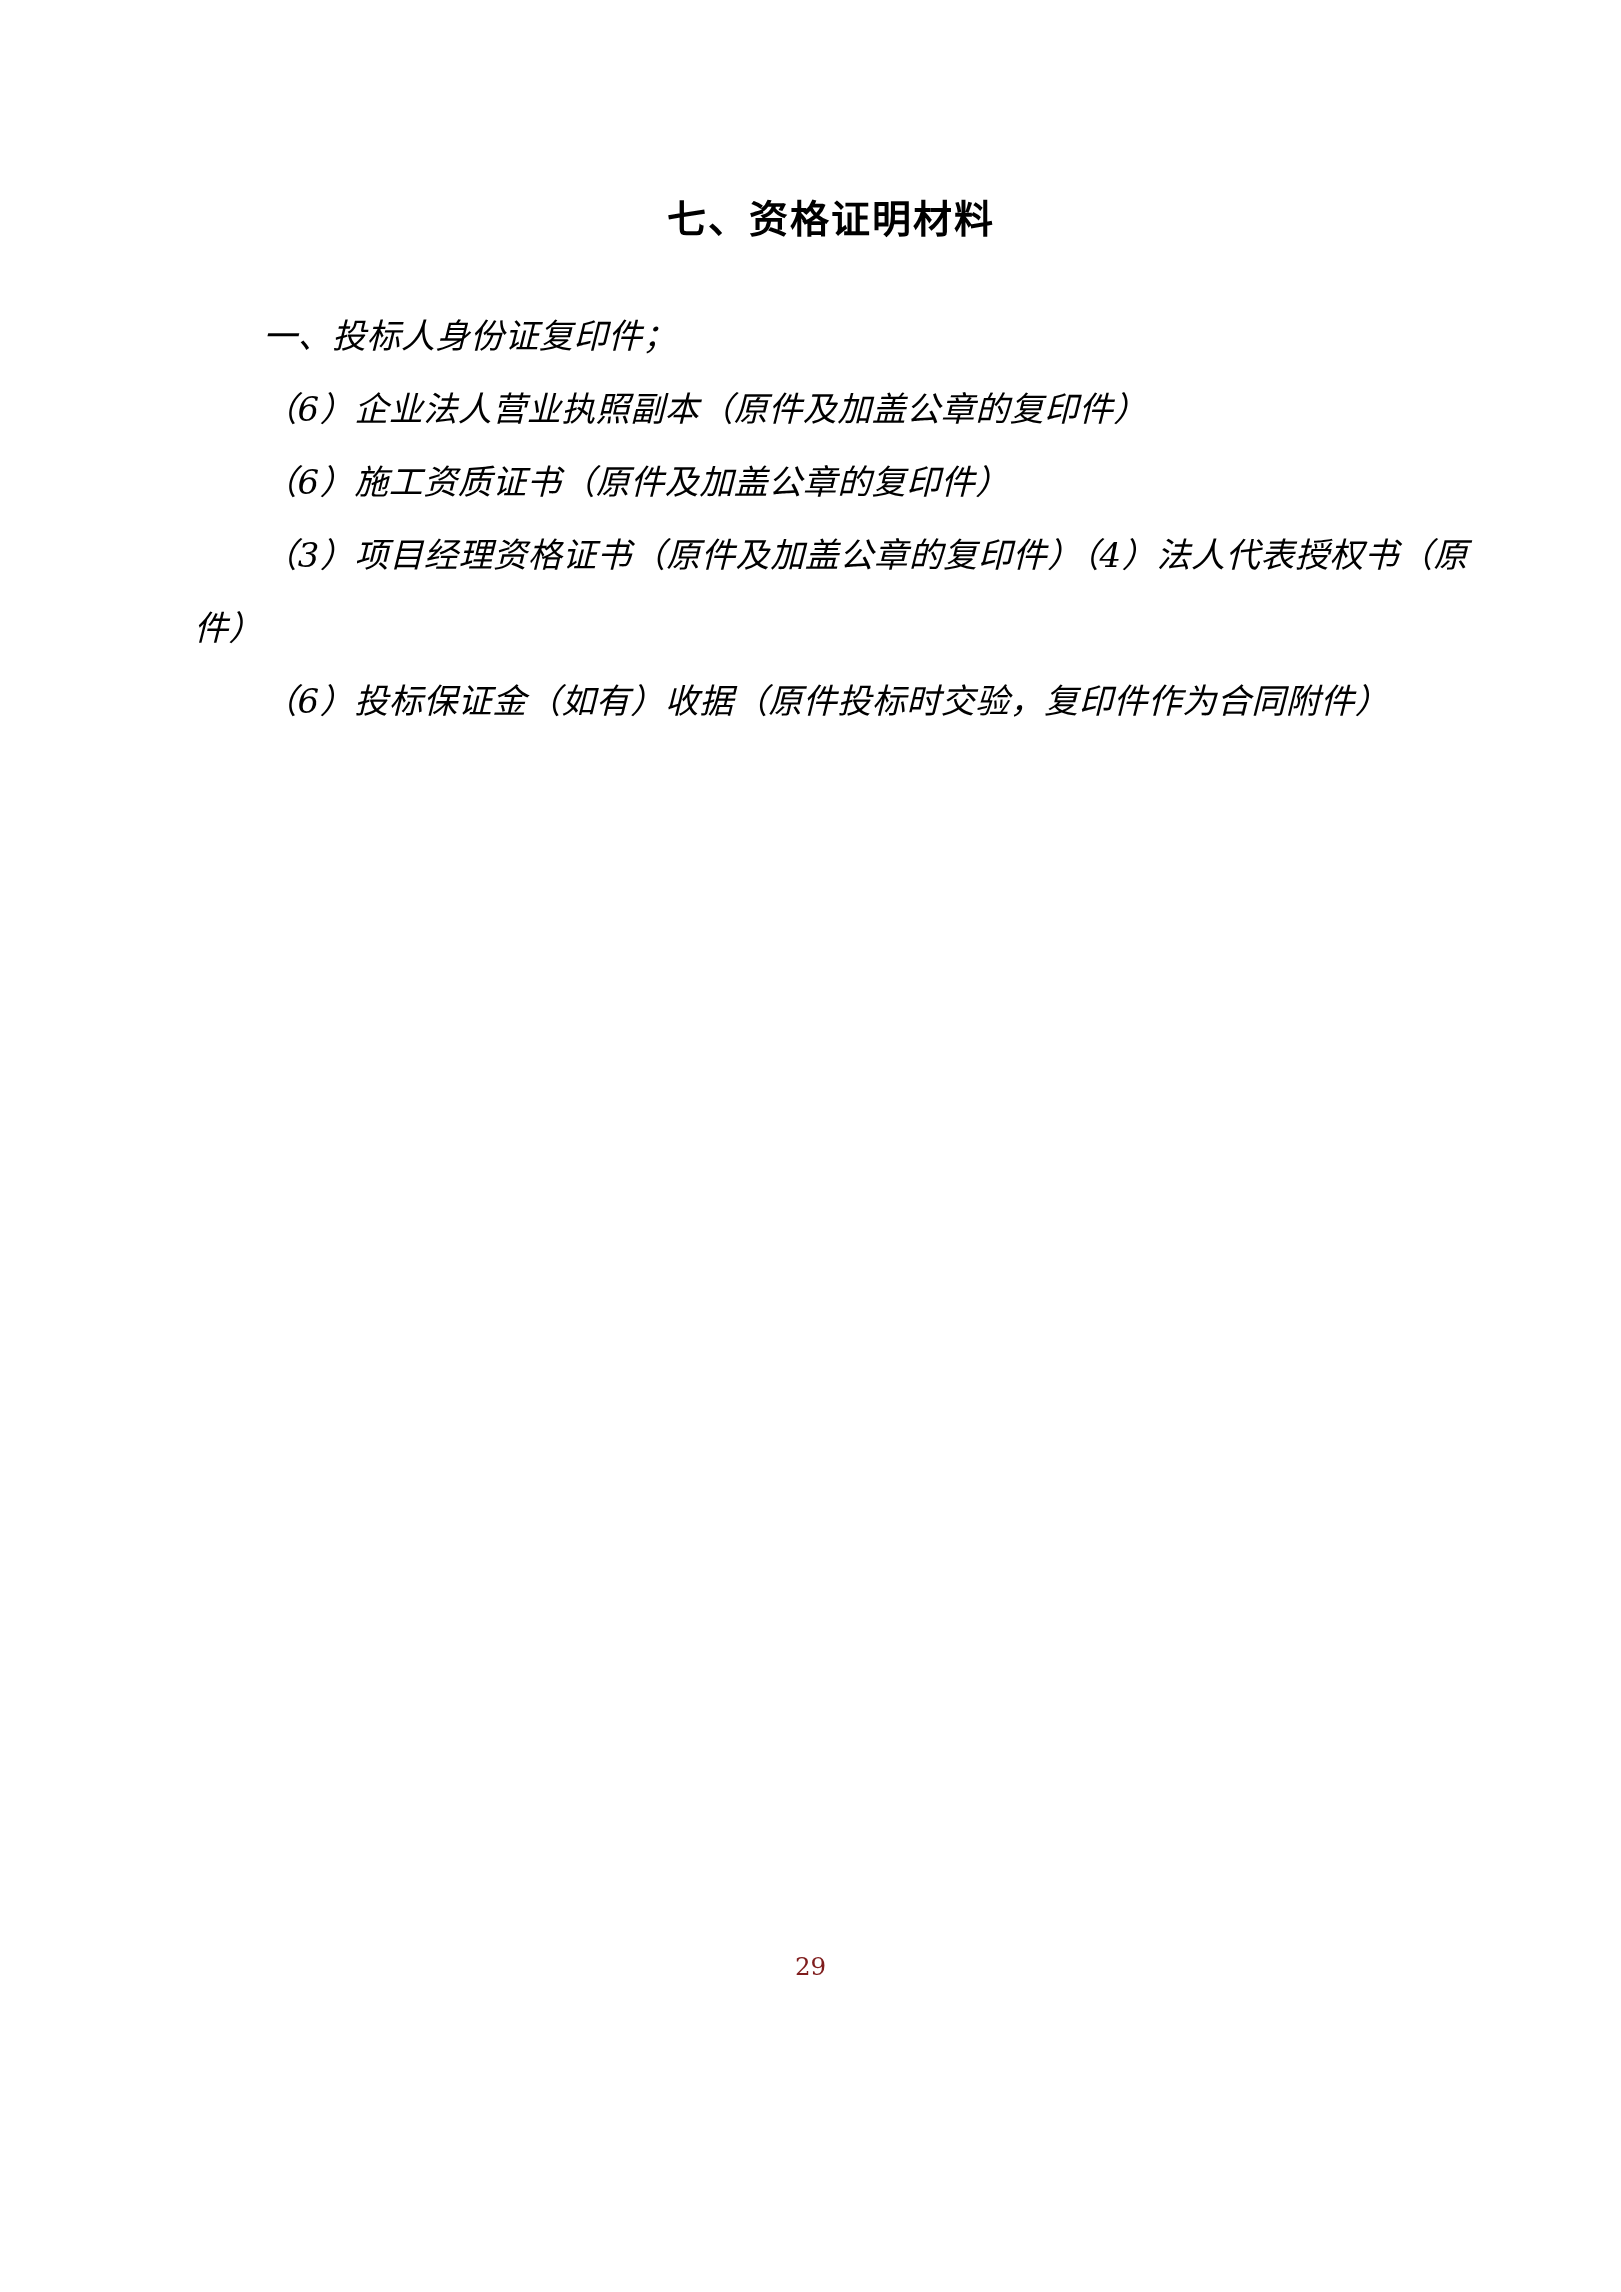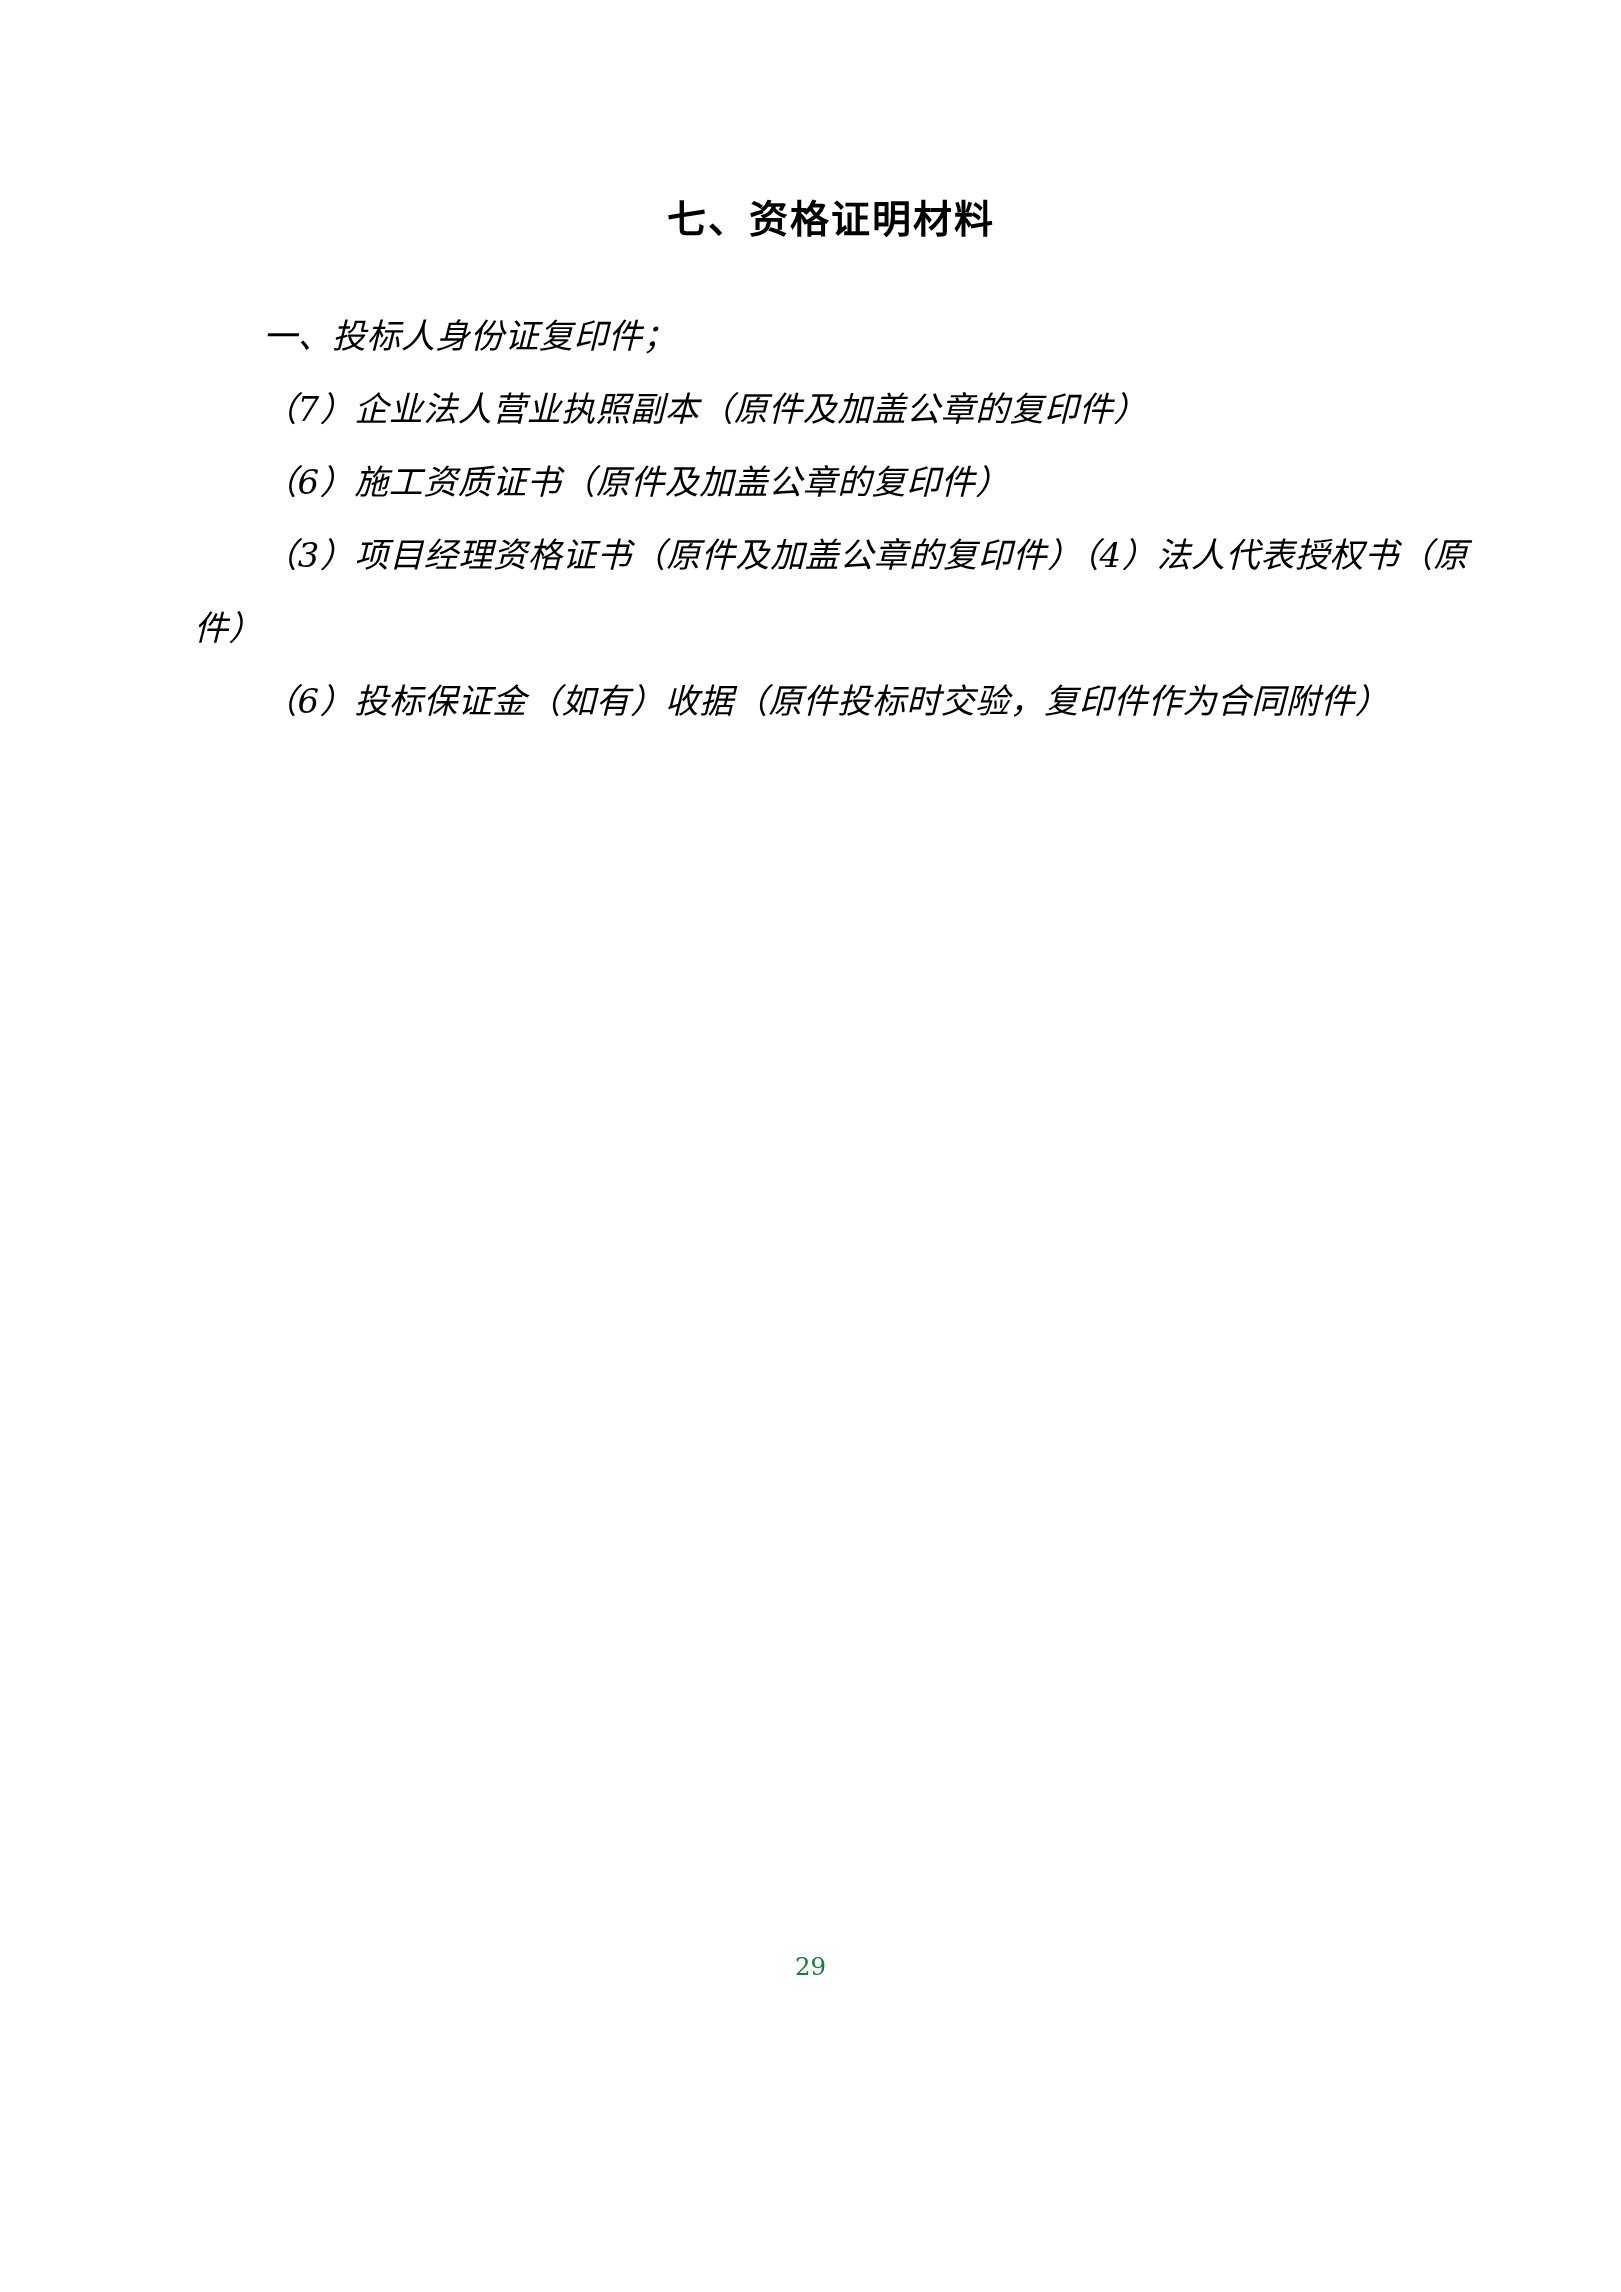--- a/index.html
+++ b/index.html
@@ -54,38 +54,38 @@
     text-indent: 69px;
   }
   .page-number {
     position: absolute;
     left: 0;
     right: 0;
     bottom: 106px;
     text-align: center;
     font-size: 24.5px;
     font-family: "DejaVu Serif", "Liberation Serif", serif;
-    color: #15803d;
+    color: #7f1d1d;
   }
 </style>
 </head>
 <body>
 
 <div class="page">
 
   <div class="content">
 
     <h1 class="doc-title">七、资格证明材料</h1>
 
     <div class="body-block">
 
       <p class="para indent">一、投标人身份证复印件；</p>
 
 
-      <p class="para indent">（7）企业法人营业执照副本（原件及加盖公章的复印件）</p>
+      <p class="para indent">（6）企业法人营业执照副本（原件及加盖公章的复印件）</p>
 
       <p class="para indent">（6）施工资质证书（原件及加盖公章的复印件）</p>
 
       <p class="para indent">（3）项目经理资格证书（原件及加盖公章的复印件）（4）法人代表授权书（原件）</p>
 
 
       <p class="para indent">（6）投标保证金（如有）收据（原件投标时交验，复印件作为合同附件）</p>
 
     </div>
   </div>

